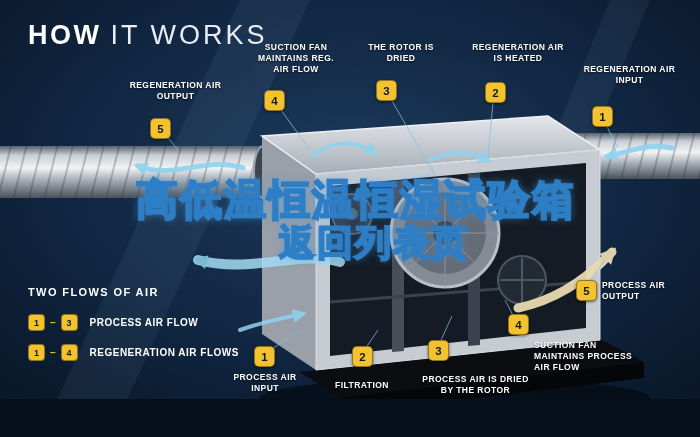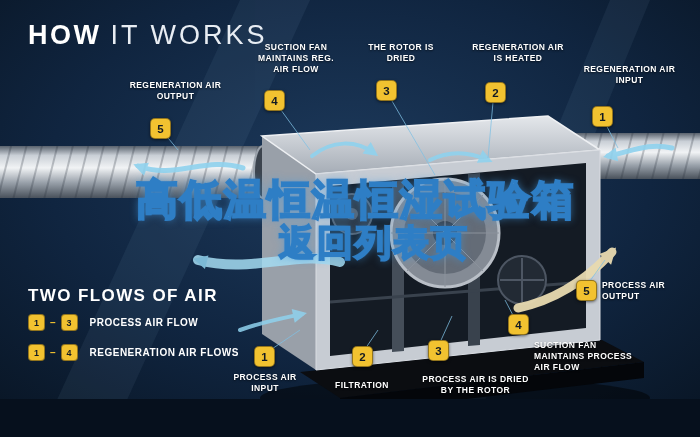--- a/index.html
+++ b/index.html
@@ -23,21 +23,21 @@
   }
   
   .clabel{
     position:absolute;z-index:3;color:#ffffff;font-size:8.5px;font-weight:bold;
     letter-spacing:.45px;line-height:1.3;text-transform:uppercase;text-align:center;
     text-shadow:0 1px 2px rgba(0,0,0,.6);
   }
   .ta-l{text-align:left;}
   
   .legend-title{position:absolute;z-index:3;left:28px;top:286px;color:#fff;
-    font-size:17px;font-weight:bold;letter-spacing:1.4px;}
+    font-size:11px;font-weight:bold;letter-spacing:1.4px;}
   .legend-row{position:absolute;z-index:3;left:28px;display:flex;align-items:center;gap:5px;}
   .badge-sm{
     width:15px;height:15px;border-radius:4px;background:#f2c230;color:#131a23;
     font-size:9px;font-weight:bold;display:flex;align-items:center;justify-content:center;
     border:1px solid rgba(30,24,6,.45);
   }
   .dash{color:#f2c230;font-weight:bold;font-size:10px;}
   .legend-label{color:#fff;font-size:10px;font-weight:bold;letter-spacing:.5px;margin-left:7px;}
   
   .watermark{position:absolute;z-index:5;left:0;right:0;top:176px;text-align:center;

